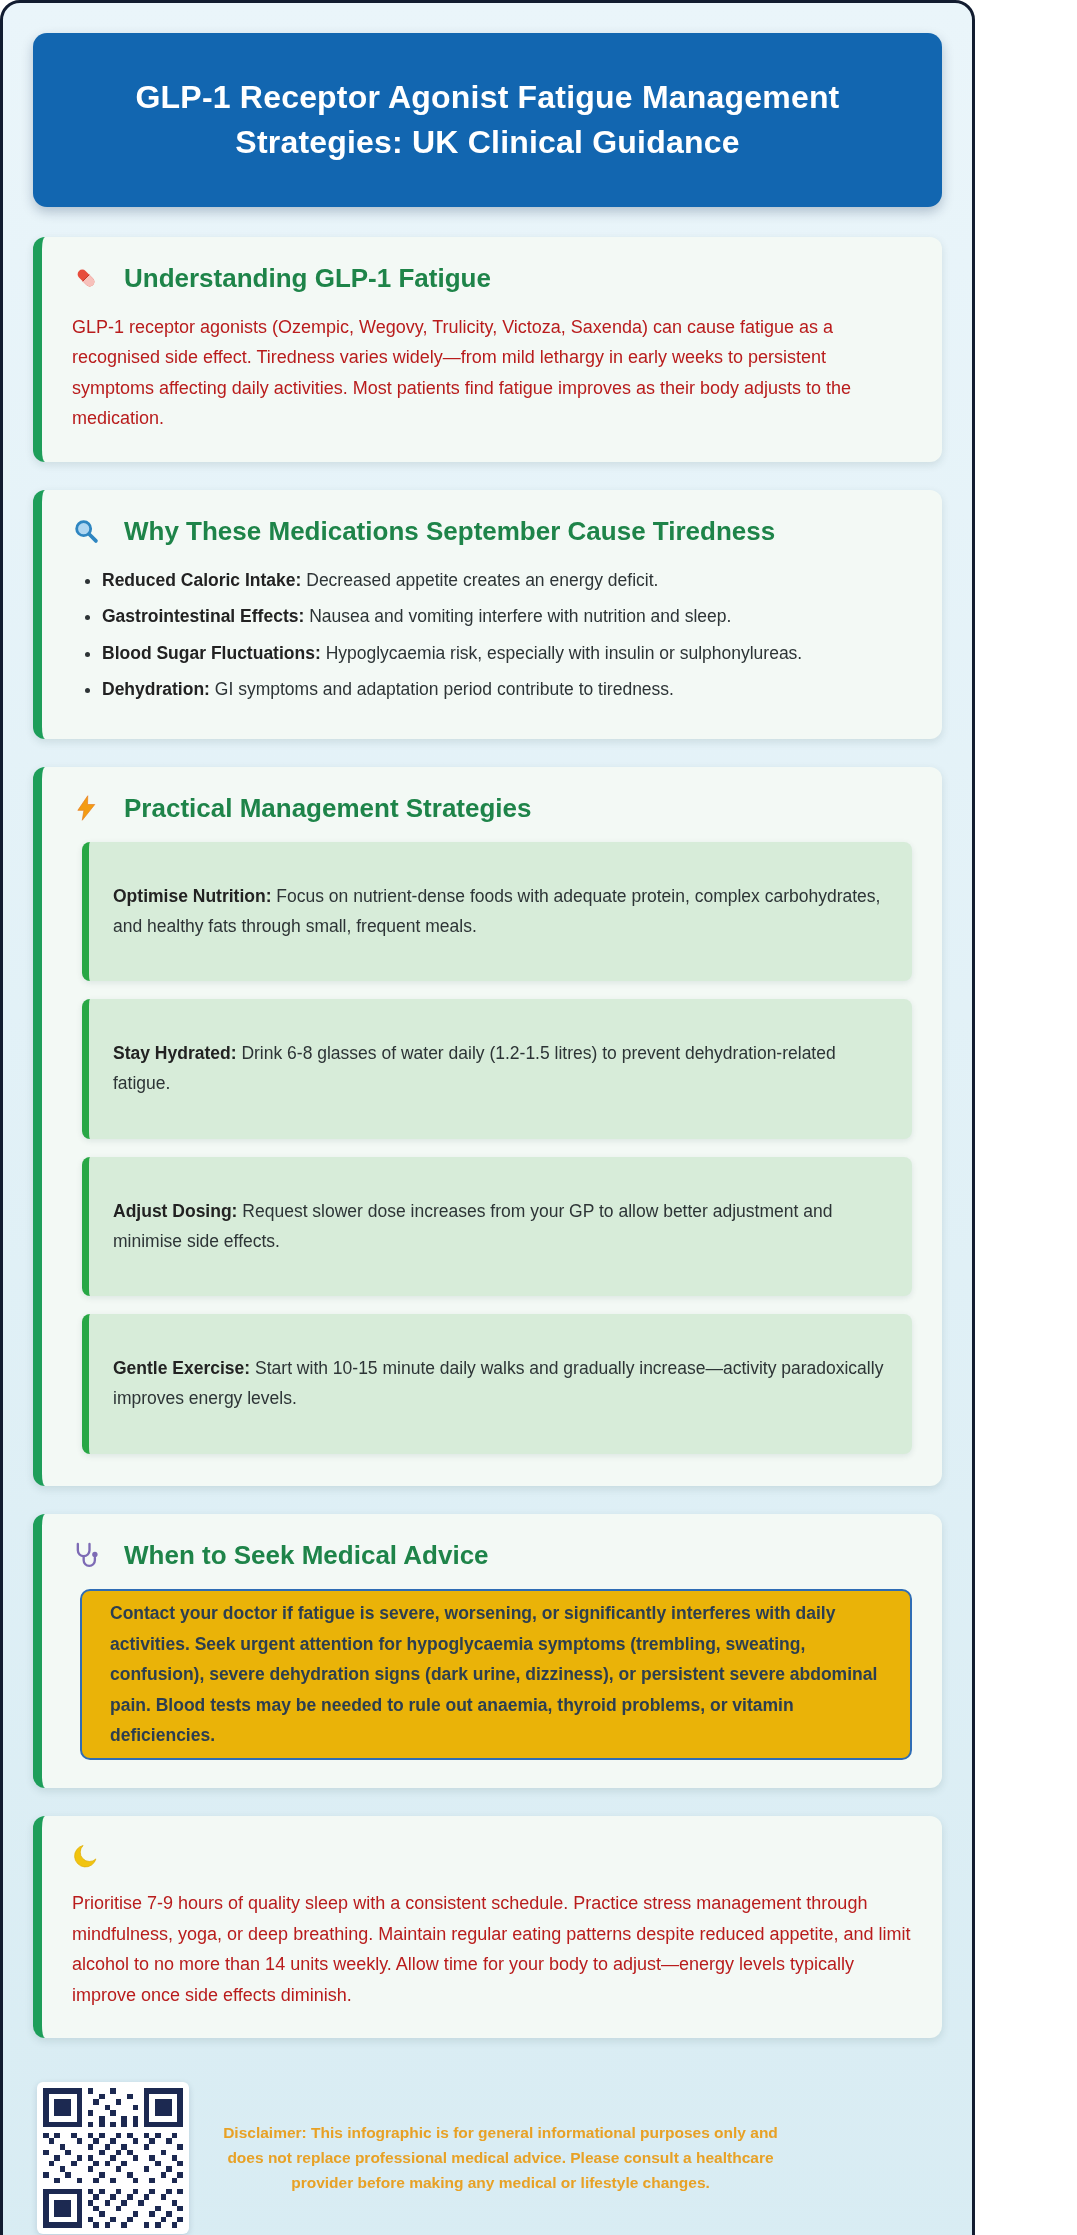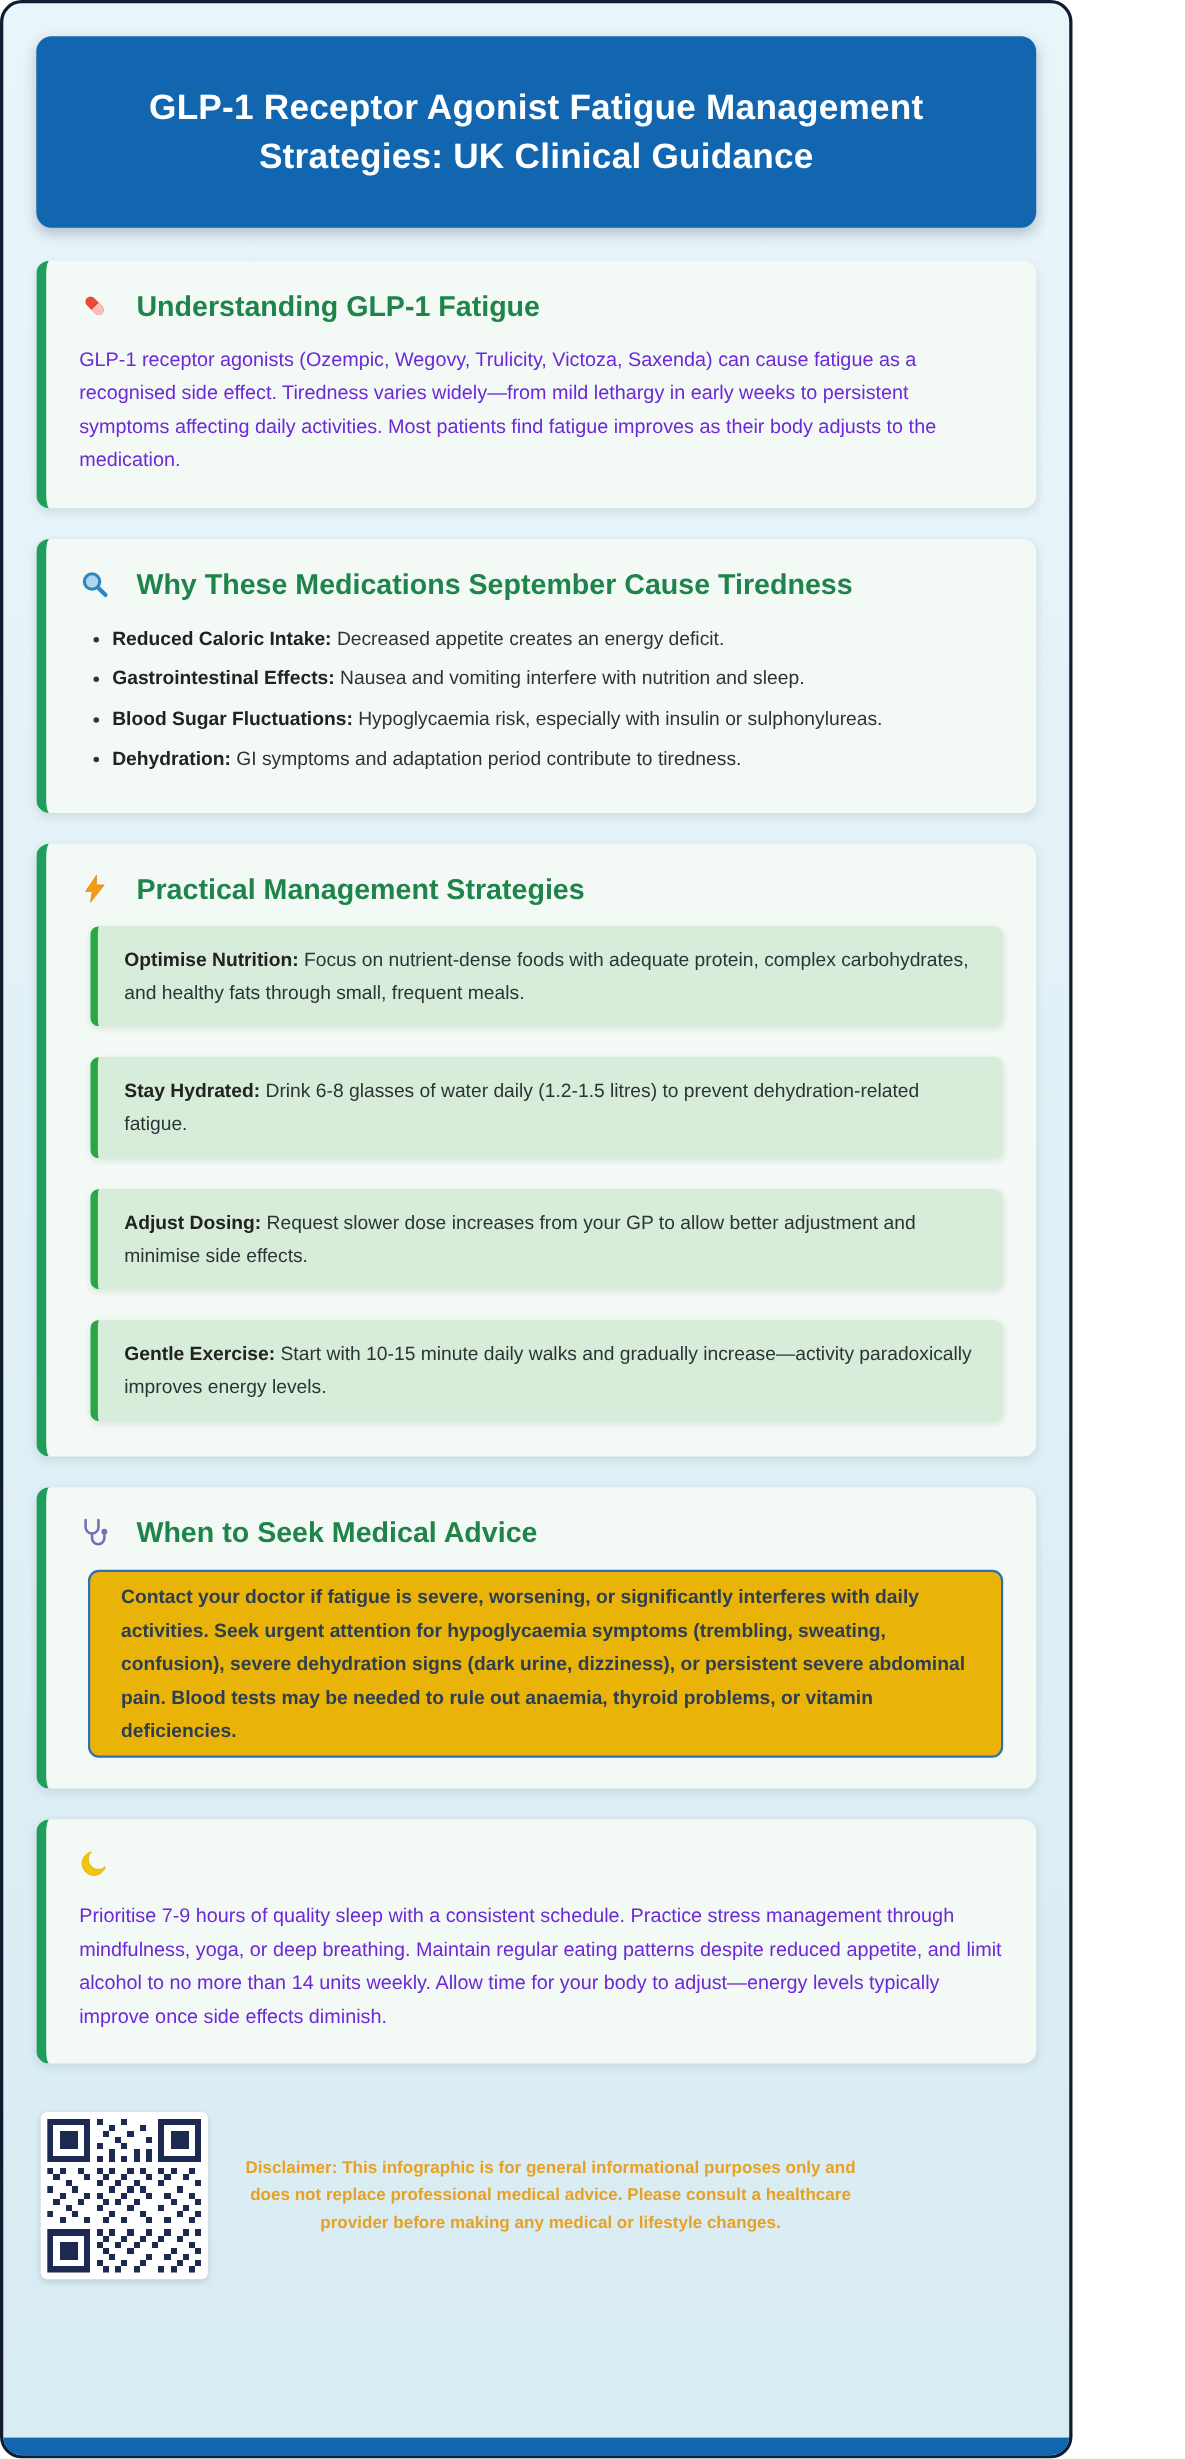--- a/index.html
+++ b/index.html
@@ -47,37 +47,37 @@
     align-items: center;
     gap: 24px;
     color: #1e8449;
     font-size: 26px;
     font-weight: bold;
     margin-bottom: 18px;
   }
   .icon svg { display: block; width: 28px; height: 28px; }
   .body-text {
     font-size: 18px;
-    color: #6d28d9;
+    color: #b91c1c;
     line-height: 1.7;
   }
   .bullet-list {
     margin-left: 30px;
     font-size: 17.5px;
     color: #2d3436;
     line-height: 1.8;
   }
   .bullet-list li { margin-bottom: 5px; }
   .bullet-list strong, .strategy-box strong { color: #222; }
   .strategy-box {
     background: #d7ecd9;
     border-left: 7px solid #28a745;
     border-radius: 8px;
-    padding: 16px 24px;
-    margin: 0 0 28px 10px;
+    padding: 40px 24px;
+    margin: 0 0 18px 10px;
     font-size: 17.5px;
     line-height: 1.7;
     color: #2d3436;
     box-shadow: 0 2px 6px rgba(20, 60, 60, 0.10);
   }
   .strategy-box:last-child { margin-bottom: 4px; }
   .alert-box {
     background: #eab308;
     border: 2px solid #2f6db5;
     border-radius: 10px;

